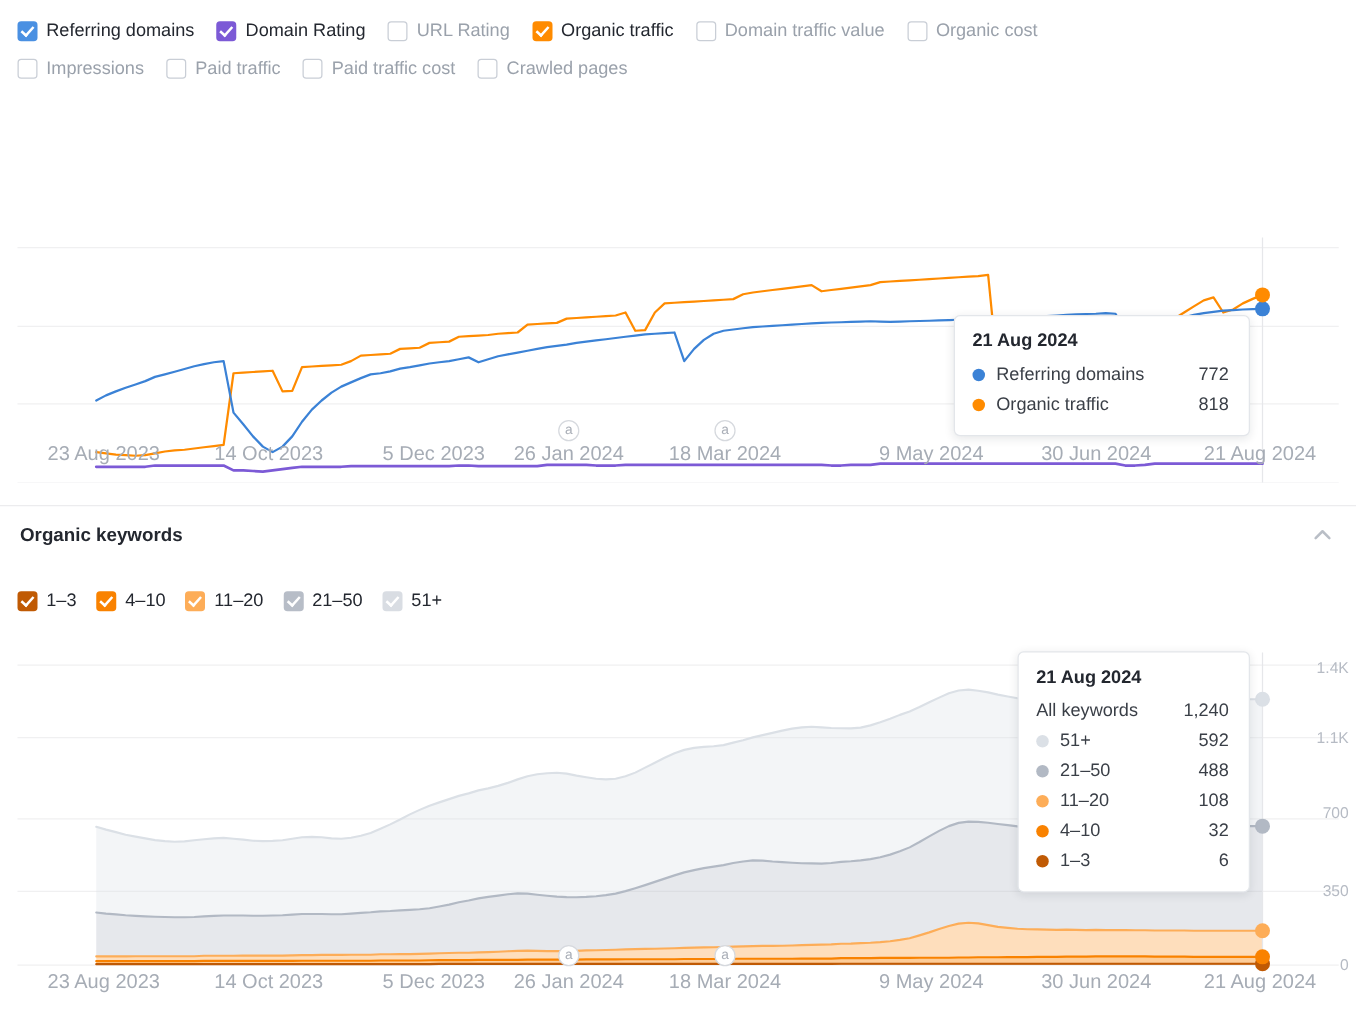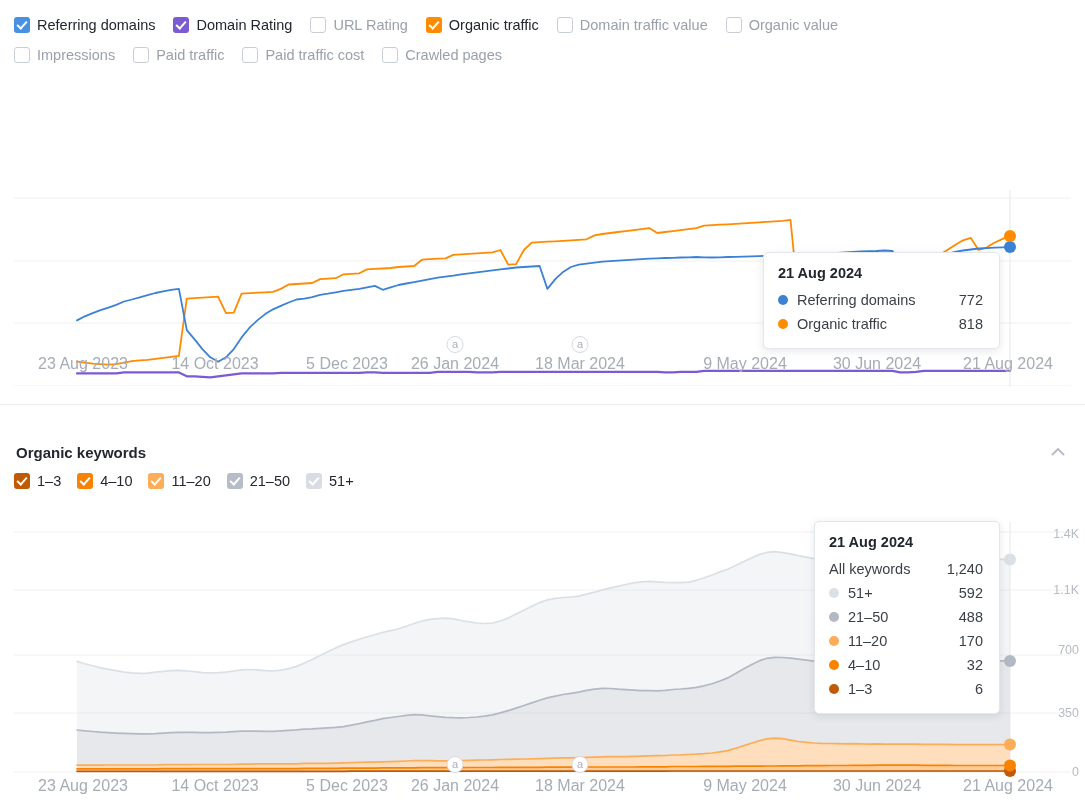--- a/index.html
+++ b/index.html
@@ -141,21 +141,21 @@
         <div class="metric on">
           <span class="cb checked" style="background: rgb(255, 139, 0);"></span>
           <span class="metric-label">Organic traffic</span>
         </div>
         <div class="metric off">
           <span class="cb"></span>
           <span class="metric-label">Domain traffic value</span>
         </div>
         <div class="metric off">
           <span class="cb"></span>
-          <span class="metric-label">Organic value</span>
+          <span class="metric-label">Organic cost</span>
         </div>
       </div>
     <div class="metric-row" id="metric-row-2">
         <div class="metric off">
           <span class="cb"></span>
           <span class="metric-label">Impressions</span>
         </div>
         <div class="metric off">
           <span class="cb"></span>
           <span class="metric-label">Paid traffic</span>
@@ -211,21 +211,21 @@
             <span class="tt-dot" style="background: rgb(255, 139, 0);"></span>
             <span class="tt-name">Organic traffic</span>
             <span class="tt-val">818</span>
           </div>
         </div>
     </div>
   </div>
 
   <div class="divider" style="top:404px;"></div>
 
-  <div class="section-head" style="top:440px; height:24px;">
+  <div class="section-head" style="top:416px; height:24px;">
     <div class="section-title">Organic keywords</div>
     <div class="chevron">
       <svg width="22" height="22" viewBox="0 0 22 22">
         <path d="M5.5 13.5 L11 8 L16.5 13.5" fill="none" stroke="#b9bec6" stroke-width="2" stroke-linecap="round" stroke-linejoin="round"></path>
       </svg>
     </div>
   </div>
 
   <div class="kw-filters" id="kw-filters" style="top:473px;">
       <div class="metric on">
@@ -308,21 +308,21 @@
             <span class="tt-val">592</span>
           </div>
           <div class="tt-row">
             <span class="tt-dot" style="background: rgb(178, 185, 196);"></span>
             <span class="tt-name">21–50</span>
             <span class="tt-val">488</span>
           </div>
           <div class="tt-row">
             <span class="tt-dot" style="background: rgb(253, 173, 88);"></span>
             <span class="tt-name">11–20</span>
-            <span class="tt-val">170</span>
+            <span class="tt-val">108</span>
           </div>
           <div class="tt-row">
             <span class="tt-dot" style="background: rgb(249, 130, 0);"></span>
             <span class="tt-name">4–10</span>
             <span class="tt-val">32</span>
           </div>
           <div class="tt-row">
             <span class="tt-dot" style="background: rgb(192, 90, 4);"></span>
             <span class="tt-name">1–3</span>
             <span class="tt-val">6</span>

